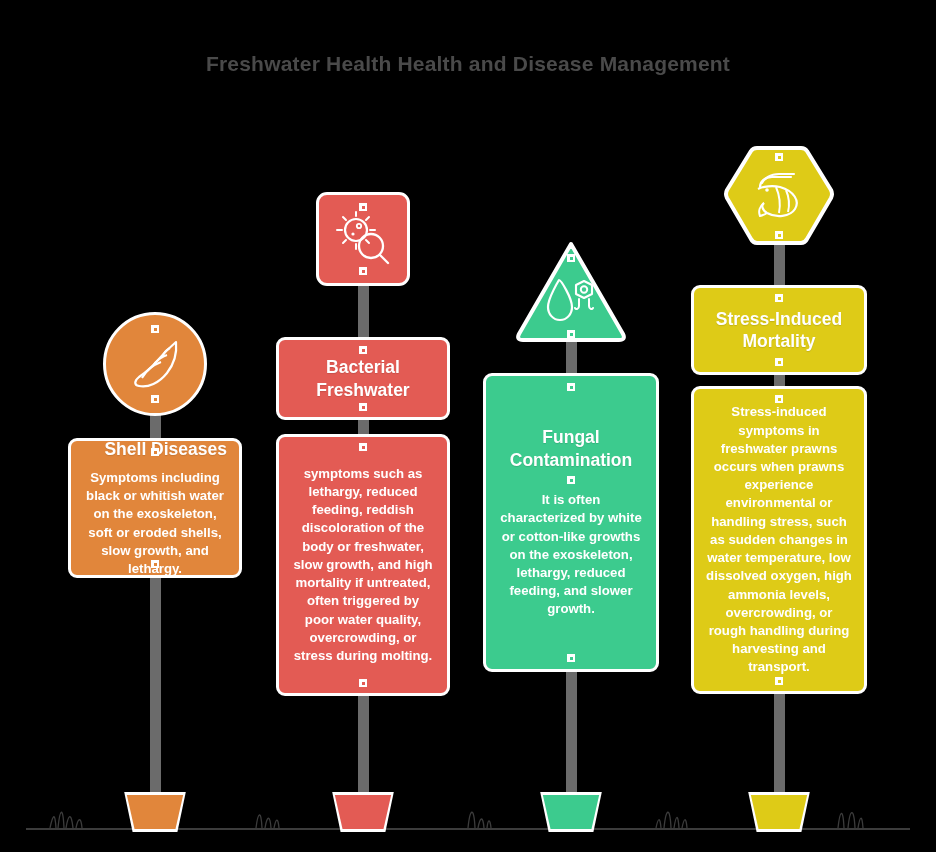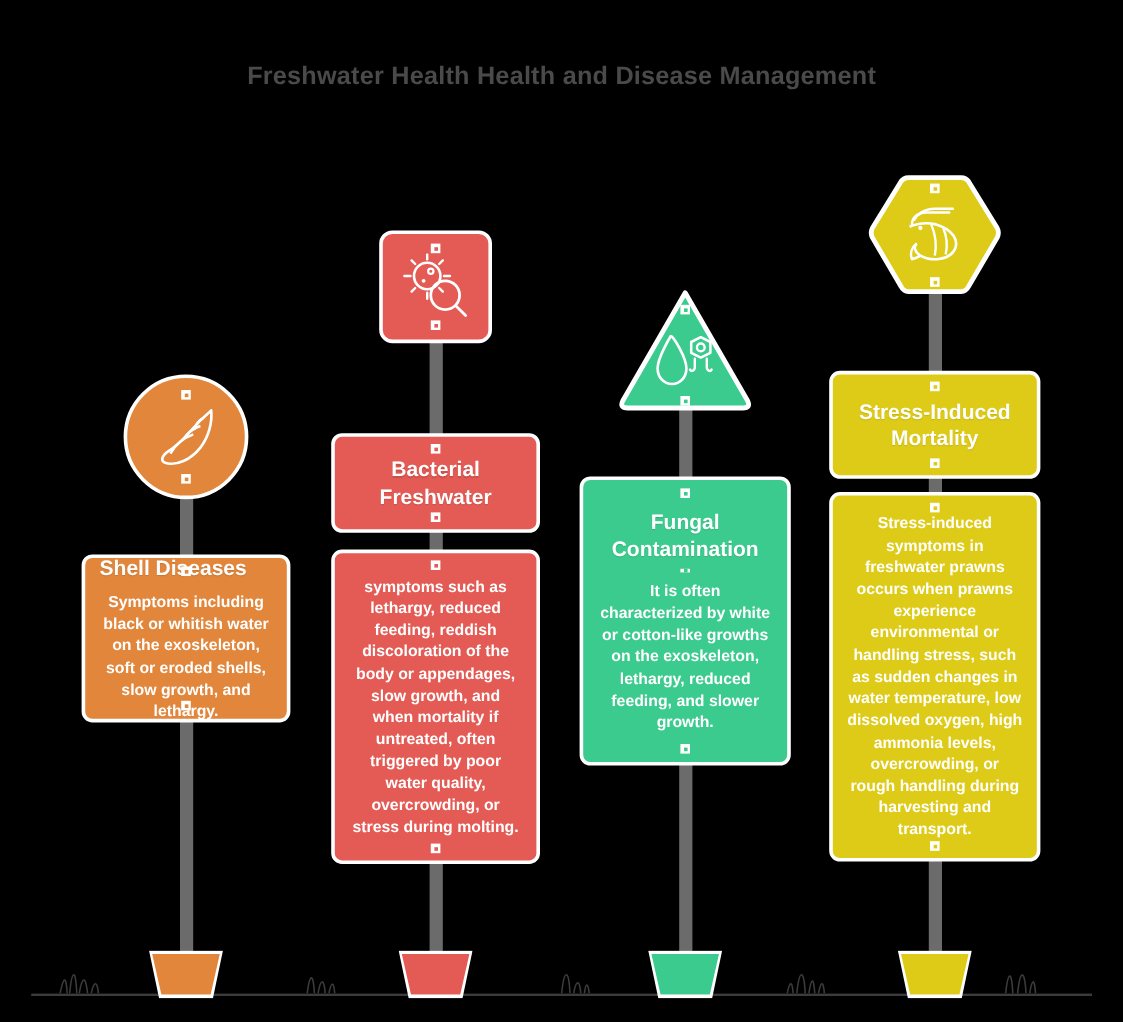--- a/index.html
+++ b/index.html
@@ -99,23 +99,22 @@
   }
   .panel {
     border-radius: 9px;
     border: 3.5px solid #ffffff;
     box-sizing: border-box;
     text-align: center;
     color: #ffffff;
     padding: 26px 12px;
     display: flex;
     flex-direction: column;
-    align-items: flex-start;
+    align-items: flex-end;
     justify-content: center;
-    margin-top: 24px;
   }
   .panel-title {
     font-size: 17.5px;
     font-weight: bold;
     line-height: 1.28;
     text-shadow: 0 1px 1px rgba(0,0,0,0.12);
   }
   .panel-body {
     font-size: 13.2px;
     font-weight: bold;
@@ -280,21 +279,21 @@
       <div class="panel-title">Bacterial Freshwater</div>
       <div class="bolt" style="bottom:6px;">
           <i style="background:#E35B54"></i>
         </div>
     </div>
 
     <div class="sign panel" style="width:174px; margin-left:-87px; top:434px; height:262px; background:#E35B54;">
       <div class="bolt" style="top:6px;">
           <i style="background:#E35B54"></i>
         </div>
-      <div class="panel-body">symptoms such as lethargy, reduced feeding, reddish discoloration of the body or appendages, slow growth, and when mortality if untreated, often triggered by poor water quality, overcrowding, or stress during molting.</div>
+      <div class="panel-body">symptoms such as lethargy, reduced feeding, reddish discoloration of the body or freshwater, slow growth, and high mortality if untreated, often triggered by poor water quality, overcrowding, or stress during molting.</div>
       <div class="bolt" style="bottom:6px;">
           <i style="background:#E35B54"></i>
         </div>
     </div>
 
     <div class="base">
       <div class="trap-outline"></div>
       <div class="trap" style="background:#E35B54;"></div>
     </div>
   </div>
@@ -316,21 +315,21 @@
         </svg>
       </div>
       <div class="bolt" style="top:14px;">
           <i style="background:#3CCB8E"></i>
         </div>
       <div class="bolt" style="bottom:6px;">
           <i style="background:#3CCB8E"></i>
         </div>
     </div>
 
-    <div class="sign panel" style="width:176px; margin-left:-88px; top:373px; height:241px; background:#3CCB8E;">
+    <div class="sign panel" style="width:176px; margin-left:-88px; top:373px; height:299px; background:#3CCB8E;">
       <div class="bolt" style="top:7px;">
           <i style="background:#3CCB8E"></i>
         </div>
       <div class="panel-title">Fungal Contamination</div>
       <div class="bolt bolt-in-text">
           <i style="background:#3CCB8E"></i>
         </div>
       <div class="panel-body">It is often characterized by white or cotton-like growths on the exoskeleton, lethargy, reduced feeding, and slower growth.</div>
       <div class="bolt" style="bottom:7px;">
           <i style="background:#3CCB8E"></i>

